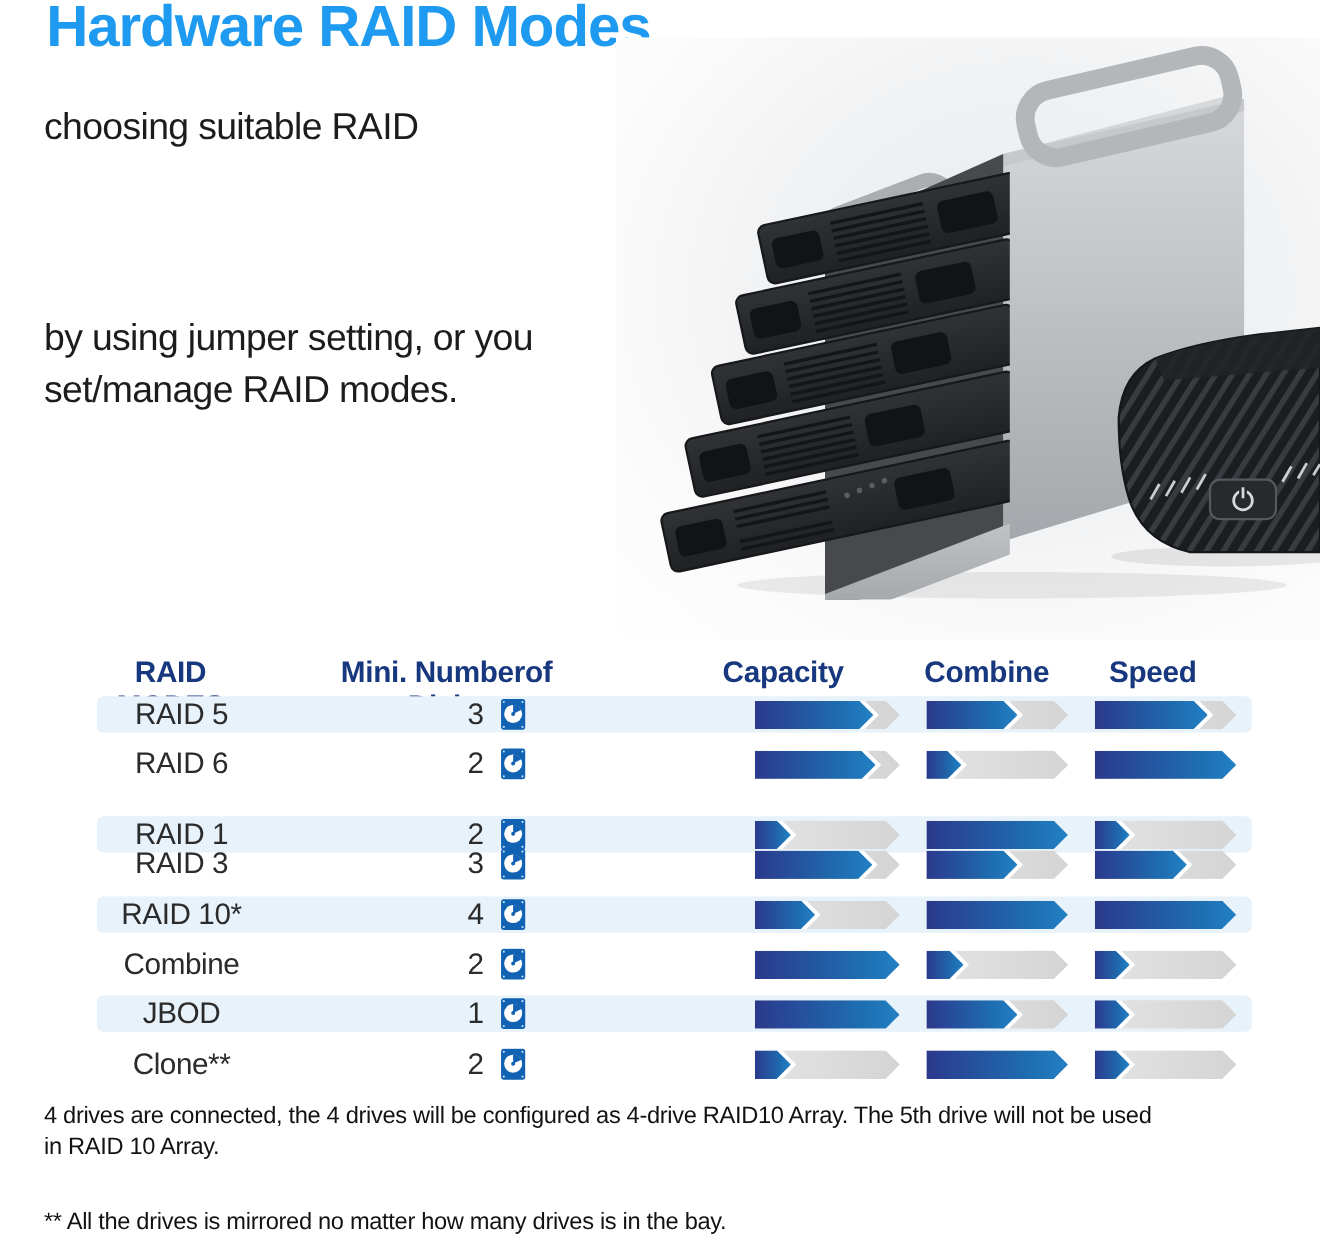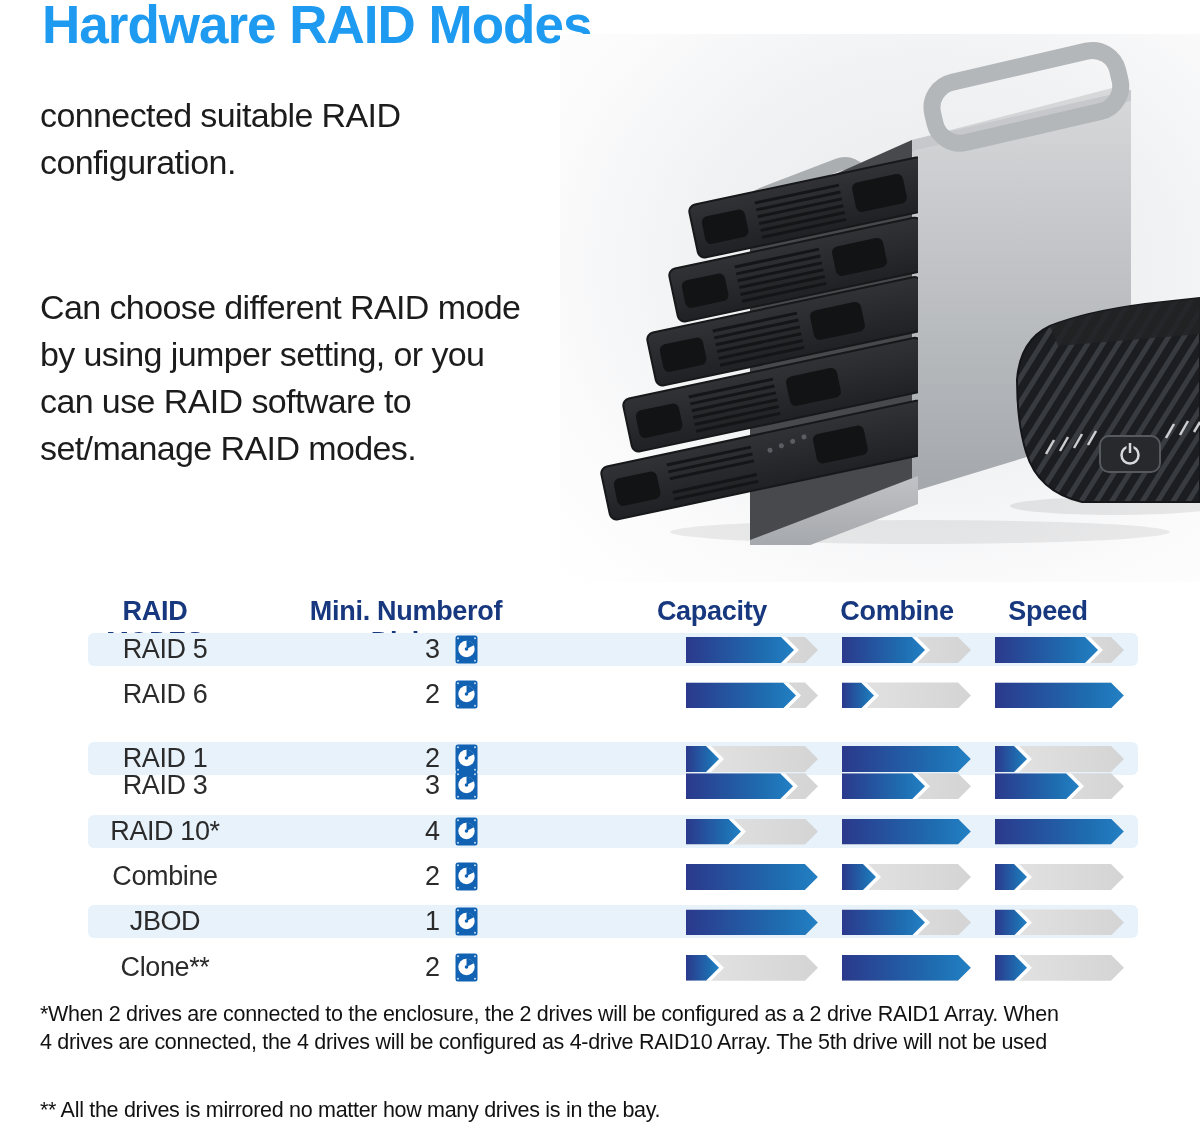--- a/index.html
+++ b/index.html
@@ -39,27 +39,24 @@
   .fnote{position:absolute;left:40px;width:1155px;font-size:21.5px;line-height:27.5px;color:#121212;letter-spacing:-0.3px;}
   .f1{top:1001px}
   .f2{top:1097px}
 </style>
 </head>
 <body>
 
 <div class="title">Hardware RAID Modes</div>
 
 <div class="para p1">
-  <div>connected suitable RAID</div>
-  <div>configuration.</div>
+  <div>choosing suitable RAID</div>
 </div>
 <div class="para p2">
-  <div>Can choose different RAID mode</div>
   <div>by using jumper setting, or you</div>
-  <div>can use RAID software to</div>
   <div>set/manage RAID modes.</div>
 </div>
 
 <div class="photo-bg"></div>
 <svg class="photo-svg" viewBox="0 0 600 505">
   <defs>
     <linearGradient id="gSide" x1="0" y1="0" x2="0" y2="1">
       <stop offset="0" stop-color="#d7d9db"></stop>
         <stop offset="1" stop-color="#a4a7ab"></stop>
     </linearGradient>
@@ -403,16 +400,16 @@
               <div class="fill arrowc" style="width:129px"></div>
             </div>
       <div class="bar arrowc" style="left:995px;width:129px">
               <div class="spacer arrowc" style="width:37px"></div>
               <div class="fill arrowc" style="width:32px"></div>
             </div>
     </div>
   </div>
 
 <div class="fnote f1">
-  <div>*When 2 drives are connected to the enclosure, the 2 drives will be configured as a 2 drive RAID1 Array. When</div>
   <div>4 drives are connected, the 4 drives will be configured as 4-drive RAID10 Array. The 5th drive will not be used</div>
+  <div>in RAID 10 Array.</div>
 </div>
 <div class="fnote f2">** All the drives is mirrored no matter how many drives is in the bay.</div>
 
 </body></html>

